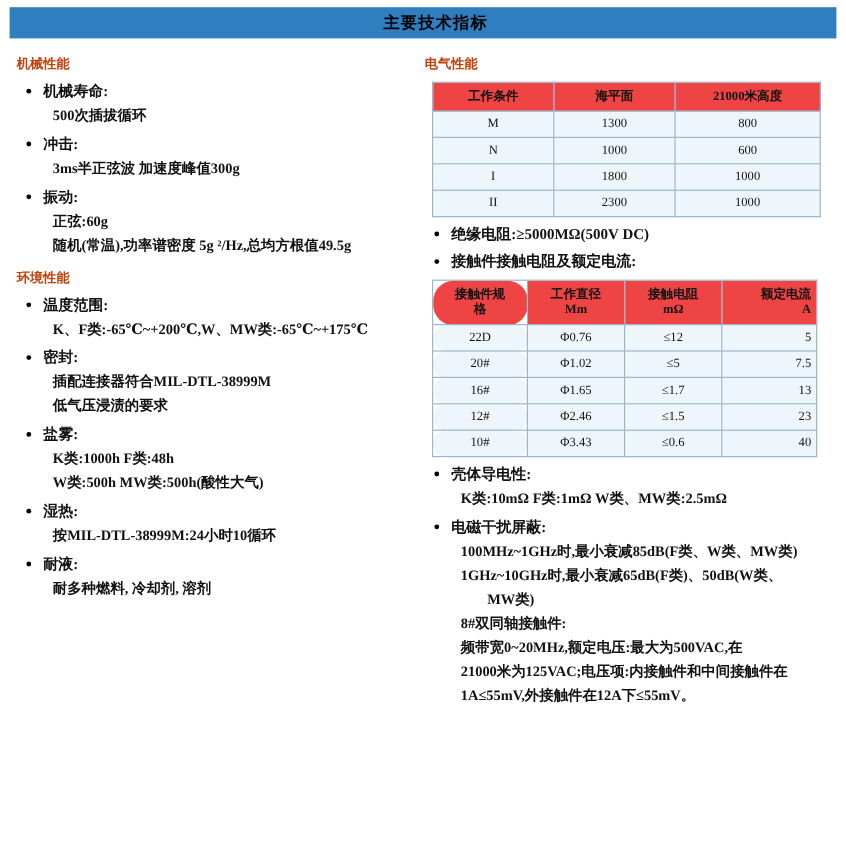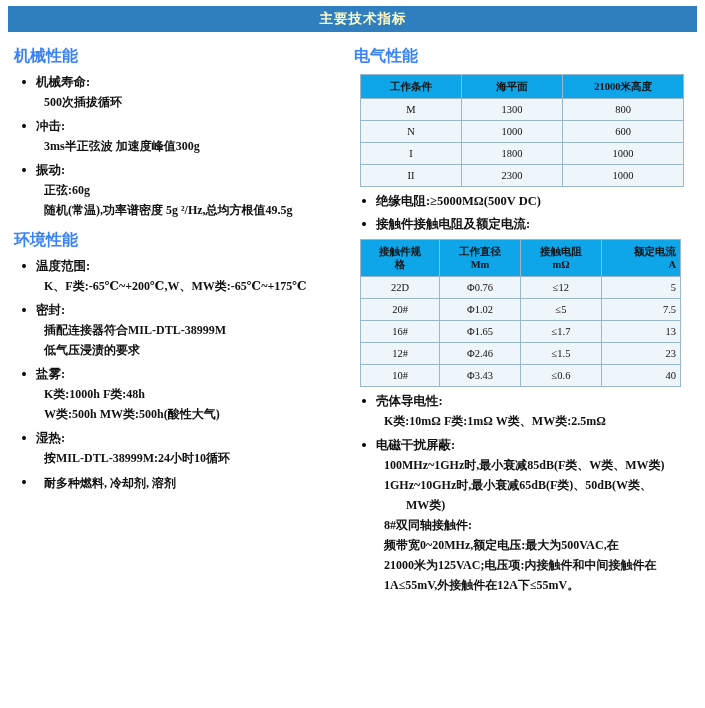--- a/index.html
+++ b/index.html
@@ -18,21 +18,21 @@
   .page {
     position: relative;
     width: 705px;
     height: 708px;
     box-sizing: border-box;
   }
   .title-bar {
     margin: 6px 8px 0 8px;
     height: 26px;
     background: #2f7fc0;
-    color: #fef9c3;
+    color: #000000;
     font-family: "Liberation Sans", sans-serif;
     font-size: 13.5px;
     font-weight: bold;
     letter-spacing: 1px;
     display: flex;
     align-items: center;
     justify-content: center;
     padding-left: 21px;
   }
   .columns {
@@ -45,24 +45,24 @@
   }
   .col-left {
     width: 336px;
     padding-right: 10px;
   }
   .col-right {
     width: 353px;
     padding-left: 4px;
   }
   .section-title {
-    color: #3b82f6;
+    color: #c2410c;
     font-family: "Liberation Sans", sans-serif;
     font-weight: bold;
-    font-size: 16px;
+    font-size: 11px;
     margin: 4px 0 7px 6px;
   }
   .section-title.tight { margin-top: 10px; }
 
   ul.bullets {
     list-style: none;
     margin: 0;
     padding: 0 0 0 14px;
   }
   ul.bullets > li {
@@ -99,34 +99,34 @@
     margin: 6px 0 6px 12px;
     font-size: 10.5px;
     font-family: "Liberation Serif", serif;
   }
   table.spec th, table.spec td {
     border: 1px solid #9bb7cd;
     text-align: center;
     vertical-align: middle;
   }
   table.spec th {
-    background: #0ea5e9;
+    background: #ef4444;
     font-weight: bold;
     padding: 5px 4px;
     line-height: 13px;
   }
   table.spec td {
     background: #eef5fb;
     padding: 5px 4px;
   }
   .t1 th:nth-child(1), .t1 td:nth-child(1) { width: 92px; }
   .t1 th:nth-child(2), .t1 td:nth-child(2) { width: 92px; }
   .t1 th:nth-child(3), .t1 td:nth-child(3) { width: 112px; }
 
-  .t2 th:nth-child(1), .t2 td:nth-child(1) { width: 70px; }
+  .t2 th:nth-child(1), .t2 td:nth-child(1) { width: 70px; border-radius: 17px; }
   .t2 th:nth-child(2), .t2 td:nth-child(2) { width: 72px; }
   .t2 th:nth-child(3), .t2 td:nth-child(3) { width: 72px; }
   .t2 th:nth-child(4), .t2 td:nth-child(4) { width: 70px; text-align: right; }
 
   .sub-ind { padding-left: 22px; }
 </style>
 </head>
 <body>
 
 <div class="page">
@@ -184,20 +184,21 @@
             <div>W类:500h    MW类:500h(酸性大气)</div>
           </div>
         </li>
         <li>
           <div class="li-head">湿热:</div>
           <div class="li-body">
             <div>按MIL-DTL-38999M:24小时10循环</div>
           </div>
         </li>
         <li>
+          <div class="li-head">耐液:</div>
           <div class="li-body">
             <div>耐多种燃料, 冷却剂, 溶剂</div>
           </div>
         </li>
       </ul>
     </div>
 
     <div class="col col-right">
 
       <div class="section-title">电气性能</div>

